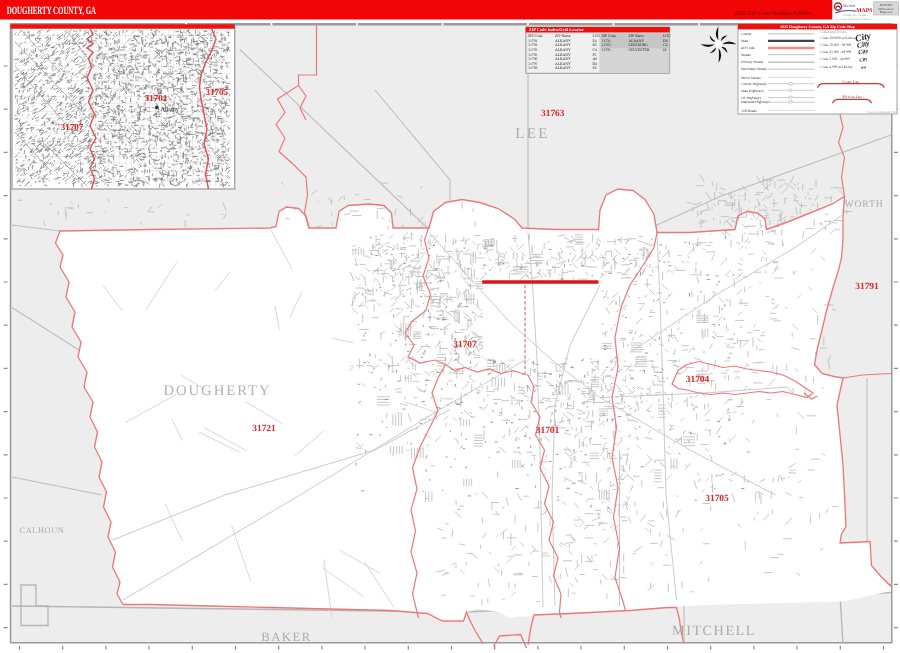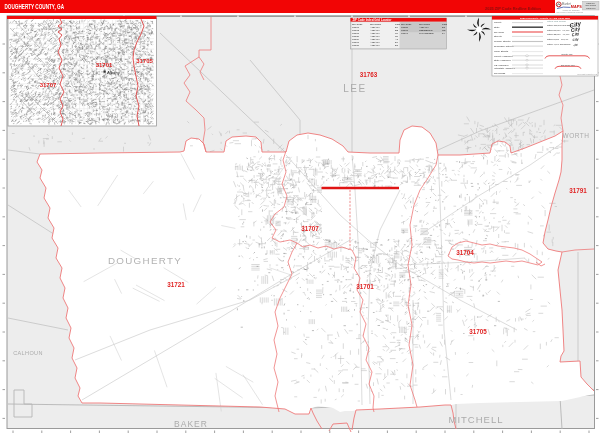--- a/index.html
+++ b/index.html
@@ -1,16 +1,16 @@
 <!DOCTYPE html>
 <html><head><meta charset="utf-8">
 <style>
 html,body{margin:0;padding:0;background:#fff;}
 #page{position:relative;width:600px;height:435px;overflow:hidden;background:#fff;
-font-family:Liberation Sans, sans-serif;text-align:center;}
+font-family:Liberation Serif, serif;text-align:center;}
 </style></head><body>
 <div id="page">
 <svg width="600" height="435" viewBox="0 0 600 435">
 
 <g>
         <rect x="0" y="0" width="555" height="13" fill="#f20505"></rect>
 <text x="4.5" y="9.3" font-size="7.4" font-weight="bold" fill="#fff" textLength="59.5" lengthAdjust="spacingAndGlyphs">DOUGHERTY COUNTY, GA</text>
 <text x="541" y="9.9" font-size="3.9" font-weight="bold" fill="#8d0e0e" text-anchor="end">2025 ZIP Code Redline Edition</text>
       </g>
 

